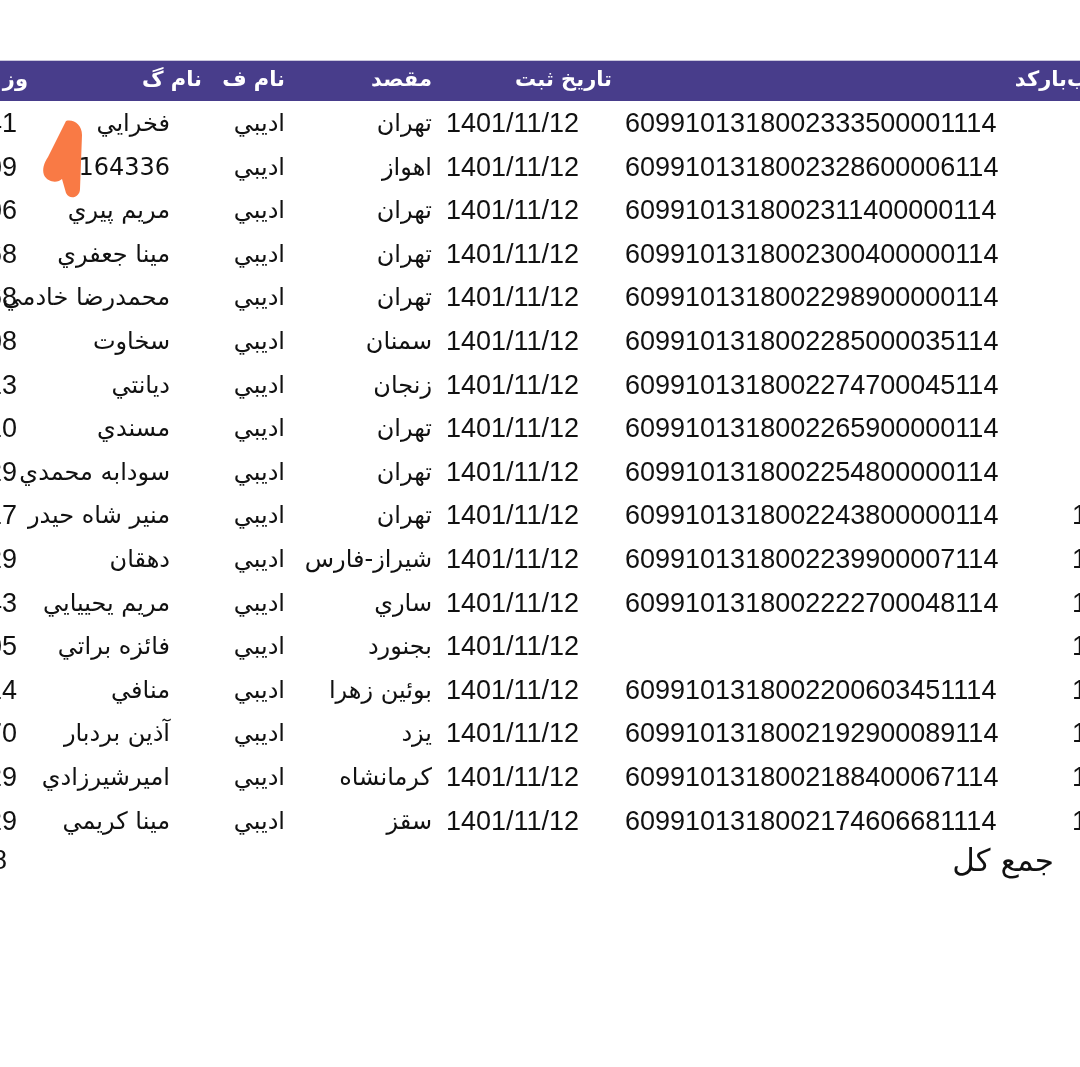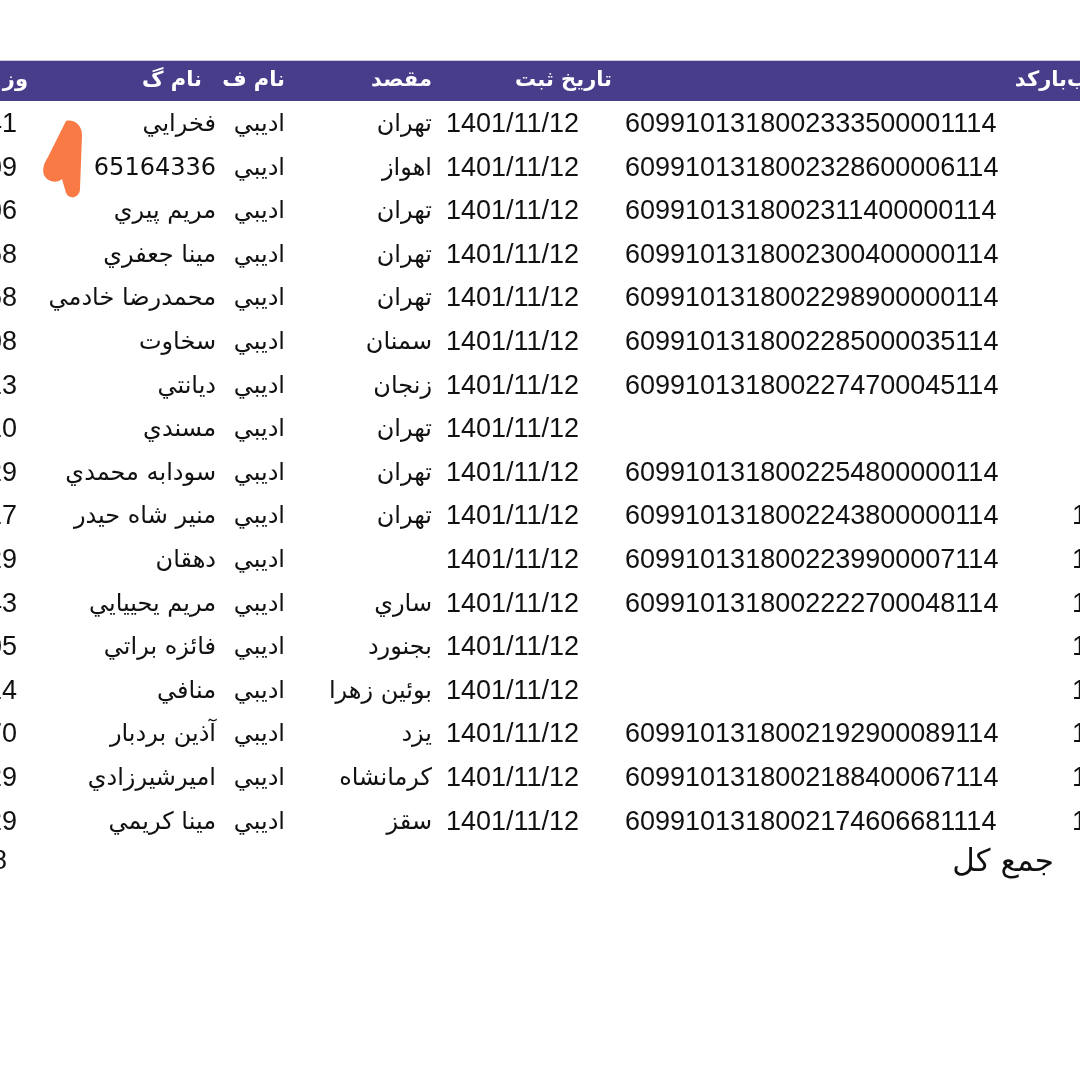--- a/index.html
+++ b/index.html
@@ -9,21 +9,21 @@
   .header-bar { position:absolute; left:0; top:60px; width:1080px; height:40px;
                 background:#483d8b; border-top:1px solid #c9c6dc; }
   .hcell { position:absolute; top:0; height:40px; line-height:36px; color:#ffffff;
            font-size:21px; font-weight:bold; white-space:nowrap; direction:rtl; }
   .row { position:absolute; left:0; width:1080px; height:43px; }
   .cell { position:absolute; top:0; height:43px; line-height:43px; font-size:24px;
           white-space:nowrap; }
   .rtl { direction:rtl; }
   .num { font-family:"Liberation Sans", "DejaVu Sans", sans-serif; font-size:27px; }
   .c-weight { right:1063px; text-align:right; }   
-  .c-lname  { right:864px; text-align:left; }    
+  .c-lname  { right:910px; text-align:left; }    
   .c-fname  { right:795px; text-align:center; }    
   .c-dest   { right:648px; text-align:left; }    
   .c-date   { left:446px; }
   .c-barcode{ left:625px; }
   .c-edge   { left:1072px; }
   .scribble { position:absolute; left:40px; top:117px; width:44px; height:84px; }
   .total-label { position:absolute; top:845px; right:26px; font-size:31px; direction:rtl; line-height:30px; }
   .total-val { position:absolute; top:843px; left:-8px; font-size:27px; line-height:34px; font-family:"Liberation Sans", sans-serif; }
 </style>
 </head>
@@ -104,20 +104,21 @@
     <span class="cell num c-date">1401/11/12</span>
     <span class="cell num c-barcode">6099101318002274700045114</span>
     <span class="cell num c-edge"></span>
   </div>
       <div class="row" style="top: 407.2px;">
     <span class="cell num c-weight">10</span>
     <span class="cell rtl c-lname">مسندي</span>
     <span class="cell rtl c-fname">اديبي</span>
     <span class="cell rtl c-dest">تهران</span>
     <span class="cell num c-date">1401/11/12</span>
+    <span class="cell num c-barcode">6099101318002265900000114</span>
     <span class="cell num c-edge"></span>
   </div>
       <div class="row" style="top: 450.8px;">
     <span class="cell num c-weight">29</span>
     <span class="cell rtl c-lname">سودابه محمدي</span>
     <span class="cell rtl c-fname">اديبي</span>
     <span class="cell rtl c-dest">تهران</span>
     <span class="cell num c-date">1401/11/12</span>
     <span class="cell num c-barcode">6099101318002254800000114</span>
     <span class="cell num c-edge"></span>
@@ -128,20 +129,21 @@
     <span class="cell rtl c-fname">اديبي</span>
     <span class="cell rtl c-dest">تهران</span>
     <span class="cell num c-date">1401/11/12</span>
     <span class="cell num c-barcode">6099101318002243800000114</span>
     <span class="cell num c-edge">1</span>
   </div>
       <div class="row" style="top: 538px;">
     <span class="cell num c-weight">29</span>
     <span class="cell rtl c-lname">دهقان</span>
     <span class="cell rtl c-fname">اديبي</span>
+    <span class="cell rtl c-dest">شيراز-فارس</span>
     <span class="cell num c-date">1401/11/12</span>
     <span class="cell num c-barcode">6099101318002239900007114</span>
     <span class="cell num c-edge">1</span>
   </div>
       <div class="row" style="top: 581.6px;">
     <span class="cell num c-weight">43</span>
     <span class="cell rtl c-lname">مريم يحييايي</span>
     <span class="cell rtl c-fname">اديبي</span>
     <span class="cell rtl c-dest">ساري</span>
     <span class="cell num c-date">1401/11/12</span>
@@ -155,20 +157,21 @@
     <span class="cell rtl c-dest">بجنورد</span>
     <span class="cell num c-date">1401/11/12</span>
     <span class="cell num c-edge">1</span>
   </div>
       <div class="row" style="top: 668.8px;">
     <span class="cell num c-weight">14</span>
     <span class="cell rtl c-lname">منافي</span>
     <span class="cell rtl c-fname">اديبي</span>
     <span class="cell rtl c-dest">بوئين زهرا</span>
     <span class="cell num c-date">1401/11/12</span>
+    <span class="cell num c-barcode">6099101318002200603451114</span>
     <span class="cell num c-edge">1</span>
   </div>
       <div class="row" style="top: 712.4px;">
     <span class="cell num c-weight">70</span>
     <span class="cell rtl c-lname">آذين بردبار</span>
     <span class="cell rtl c-fname">اديبي</span>
     <span class="cell rtl c-dest">يزد</span>
     <span class="cell num c-date">1401/11/12</span>
     <span class="cell num c-barcode">6099101318002192900089114</span>
     <span class="cell num c-edge">1</span>

